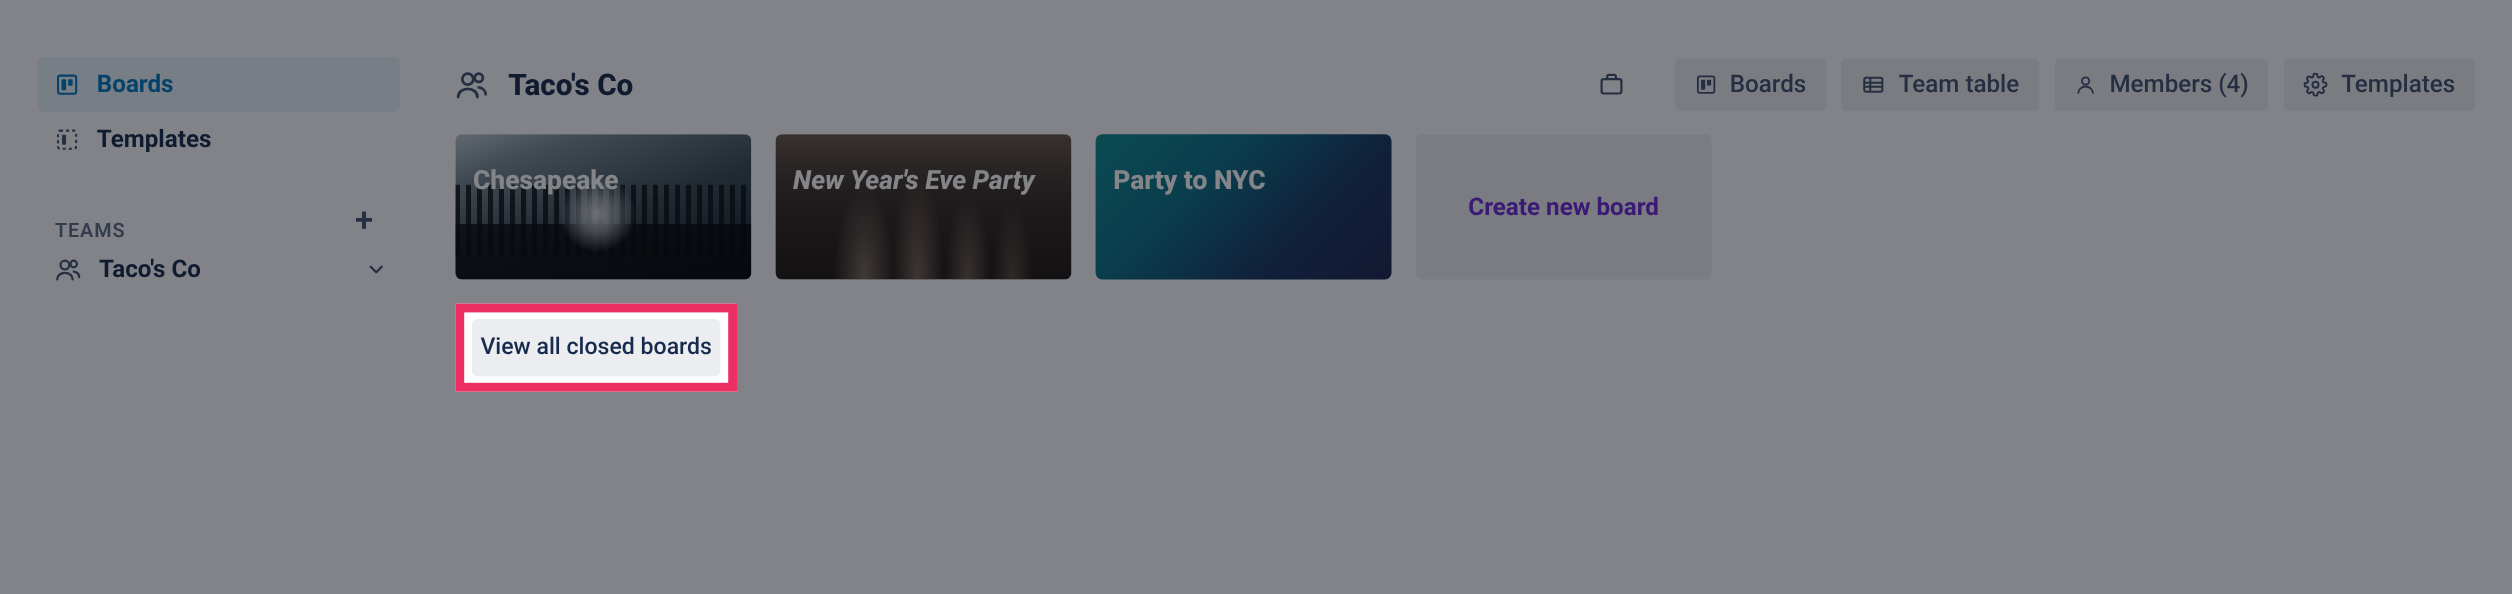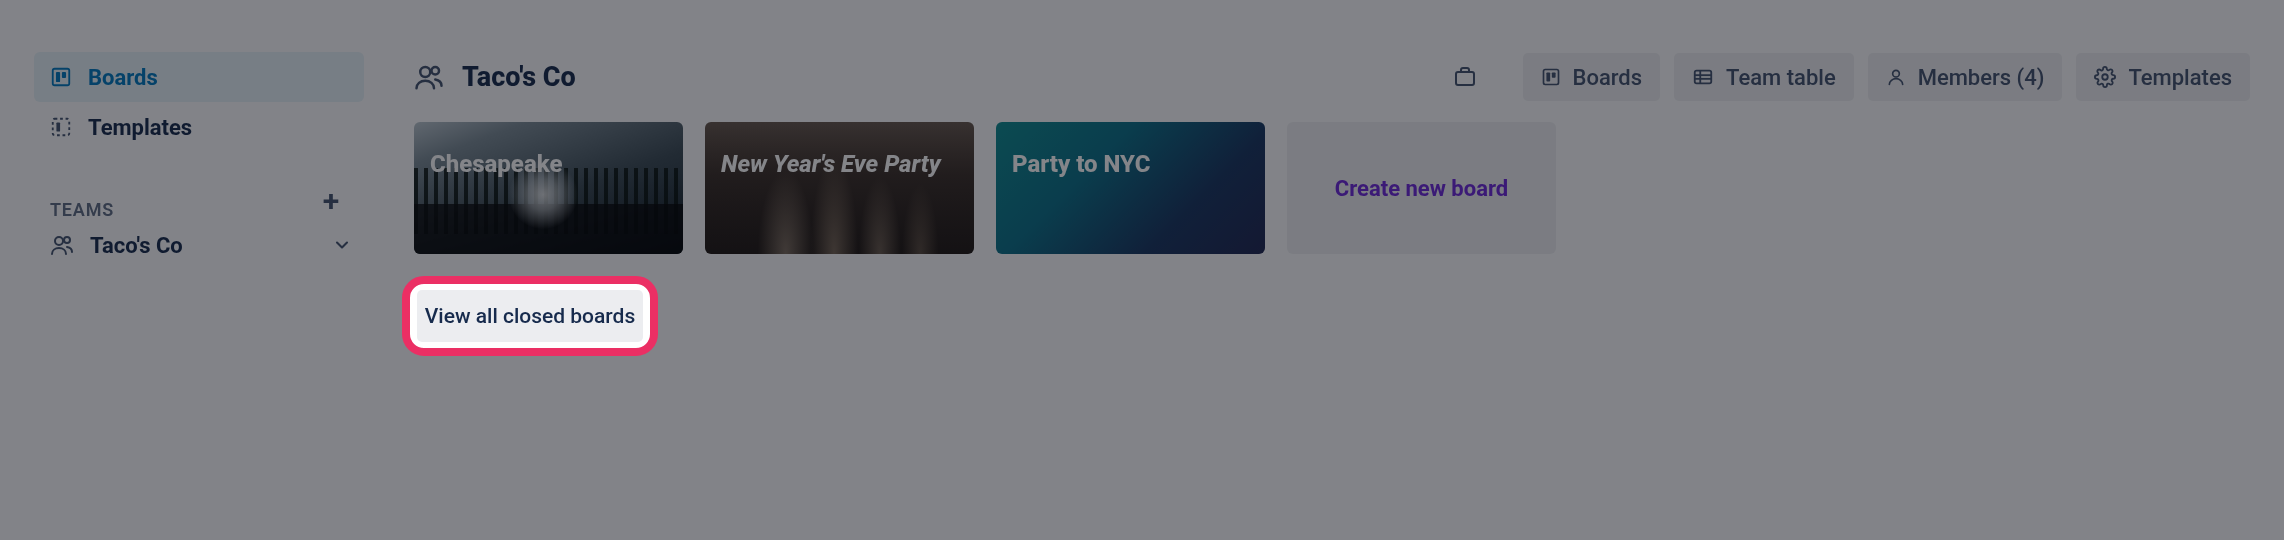--- a/index.html
+++ b/index.html
@@ -172,26 +172,26 @@
     font-weight: 700;
     font-size: 22px;
     display: flex;
     align-items: center;
     justify-content: center;
   }
 
   
   .closed-boards-highlight {
     position: absolute;
-    left: 402px;
+    left: 414px;
     top: 276px;
     width: 256px;
     height: 80px;
     border: 8px solid #eb2f64;
-    border-radius: 22px;
+    border-radius: 0;
     display: flex;
     align-items: center;
     justify-content: center;
     background: #fff;
     z-index: 50;
   }
   .closed-boards-btn {
     width: 226px;
     height: 52px;
     background: #ecedf0;

